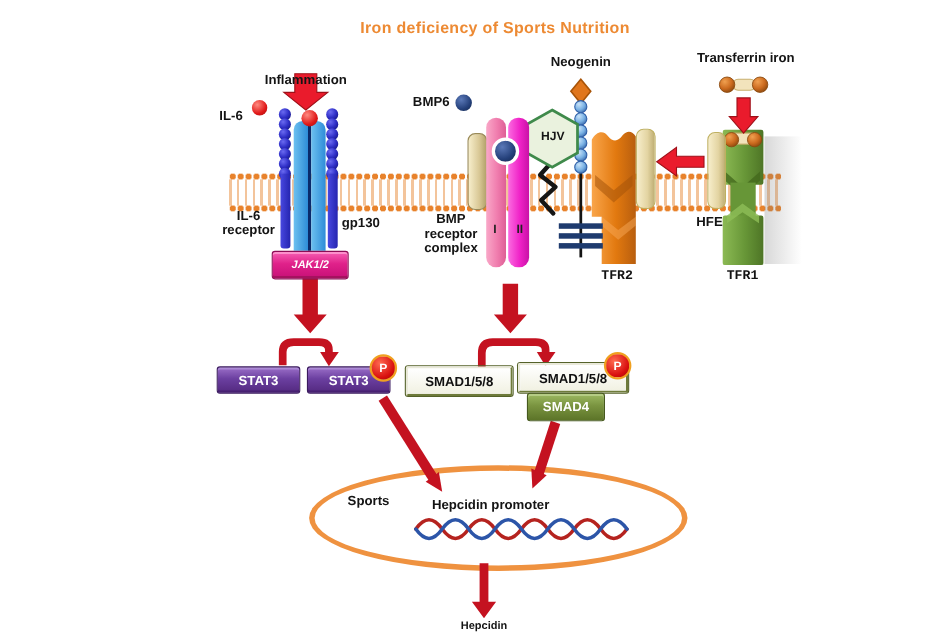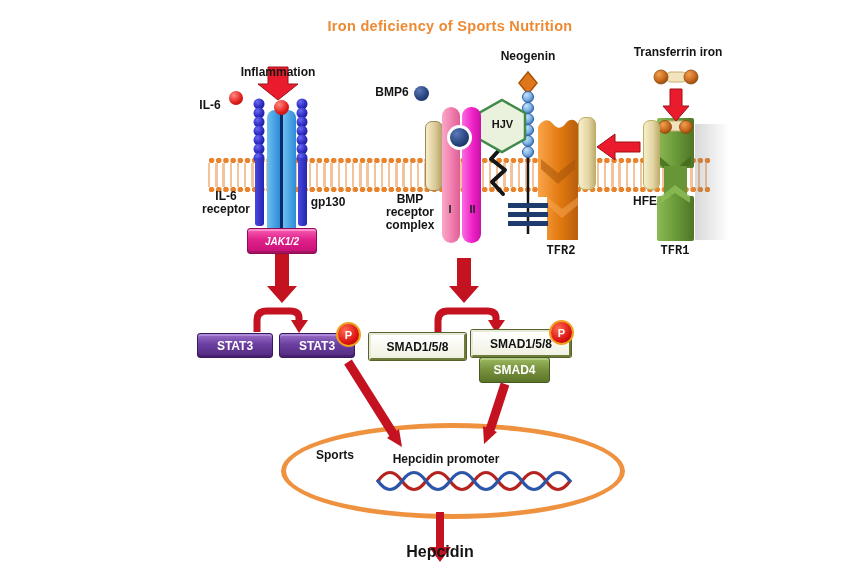--- a/index.html
+++ b/index.html
@@ -233,15 +233,15 @@
   <div class="lbl" style="left:443px;top:203px;width:14px;font-size:11px;color:#222;">I</div>
   <div class="lbl" style="left:464px;top:203px;width:17px;font-size:11px;color:#222;">II</div>
   <div class="lbl" style="left:480px;top:118px;width:45px;font-size:11px;">HJV</div>
   <div class="lbl" style="left:490px;top:50px;width:76px;">Neogenin</div>
   <div class="lbl" style="left:622px;top:46px;width:112px;">Transferrin iron</div>
   <div class="lbl" style="left:627px;top:195px;width:36px;">HFE</div>
   <div class="lbl" style="left:539px;top:245px;width:44px;font-family:Liberation Mono, monospace;">TFR2</div>
   <div class="lbl" style="left:652px;top:245px;width:46px;font-family:Liberation Mono, monospace;">TFR1</div>
   <div class="lbl" style="left:304px;top:449px;width:62px;">Sports</div>
   <div class="lbl" style="left:381px;top:453px;width:130px;">Hepcidin promoter</div>
-  <div class="lbl" style="left:403px;top:543px;width:74px;font-size:16px;">Hepcidin</div>
+  <div class="lbl" style="left:403px;top:564px;width:74px;font-size:10px;">Hepcidin</div>
 
 </div>
 
 </body></html>

